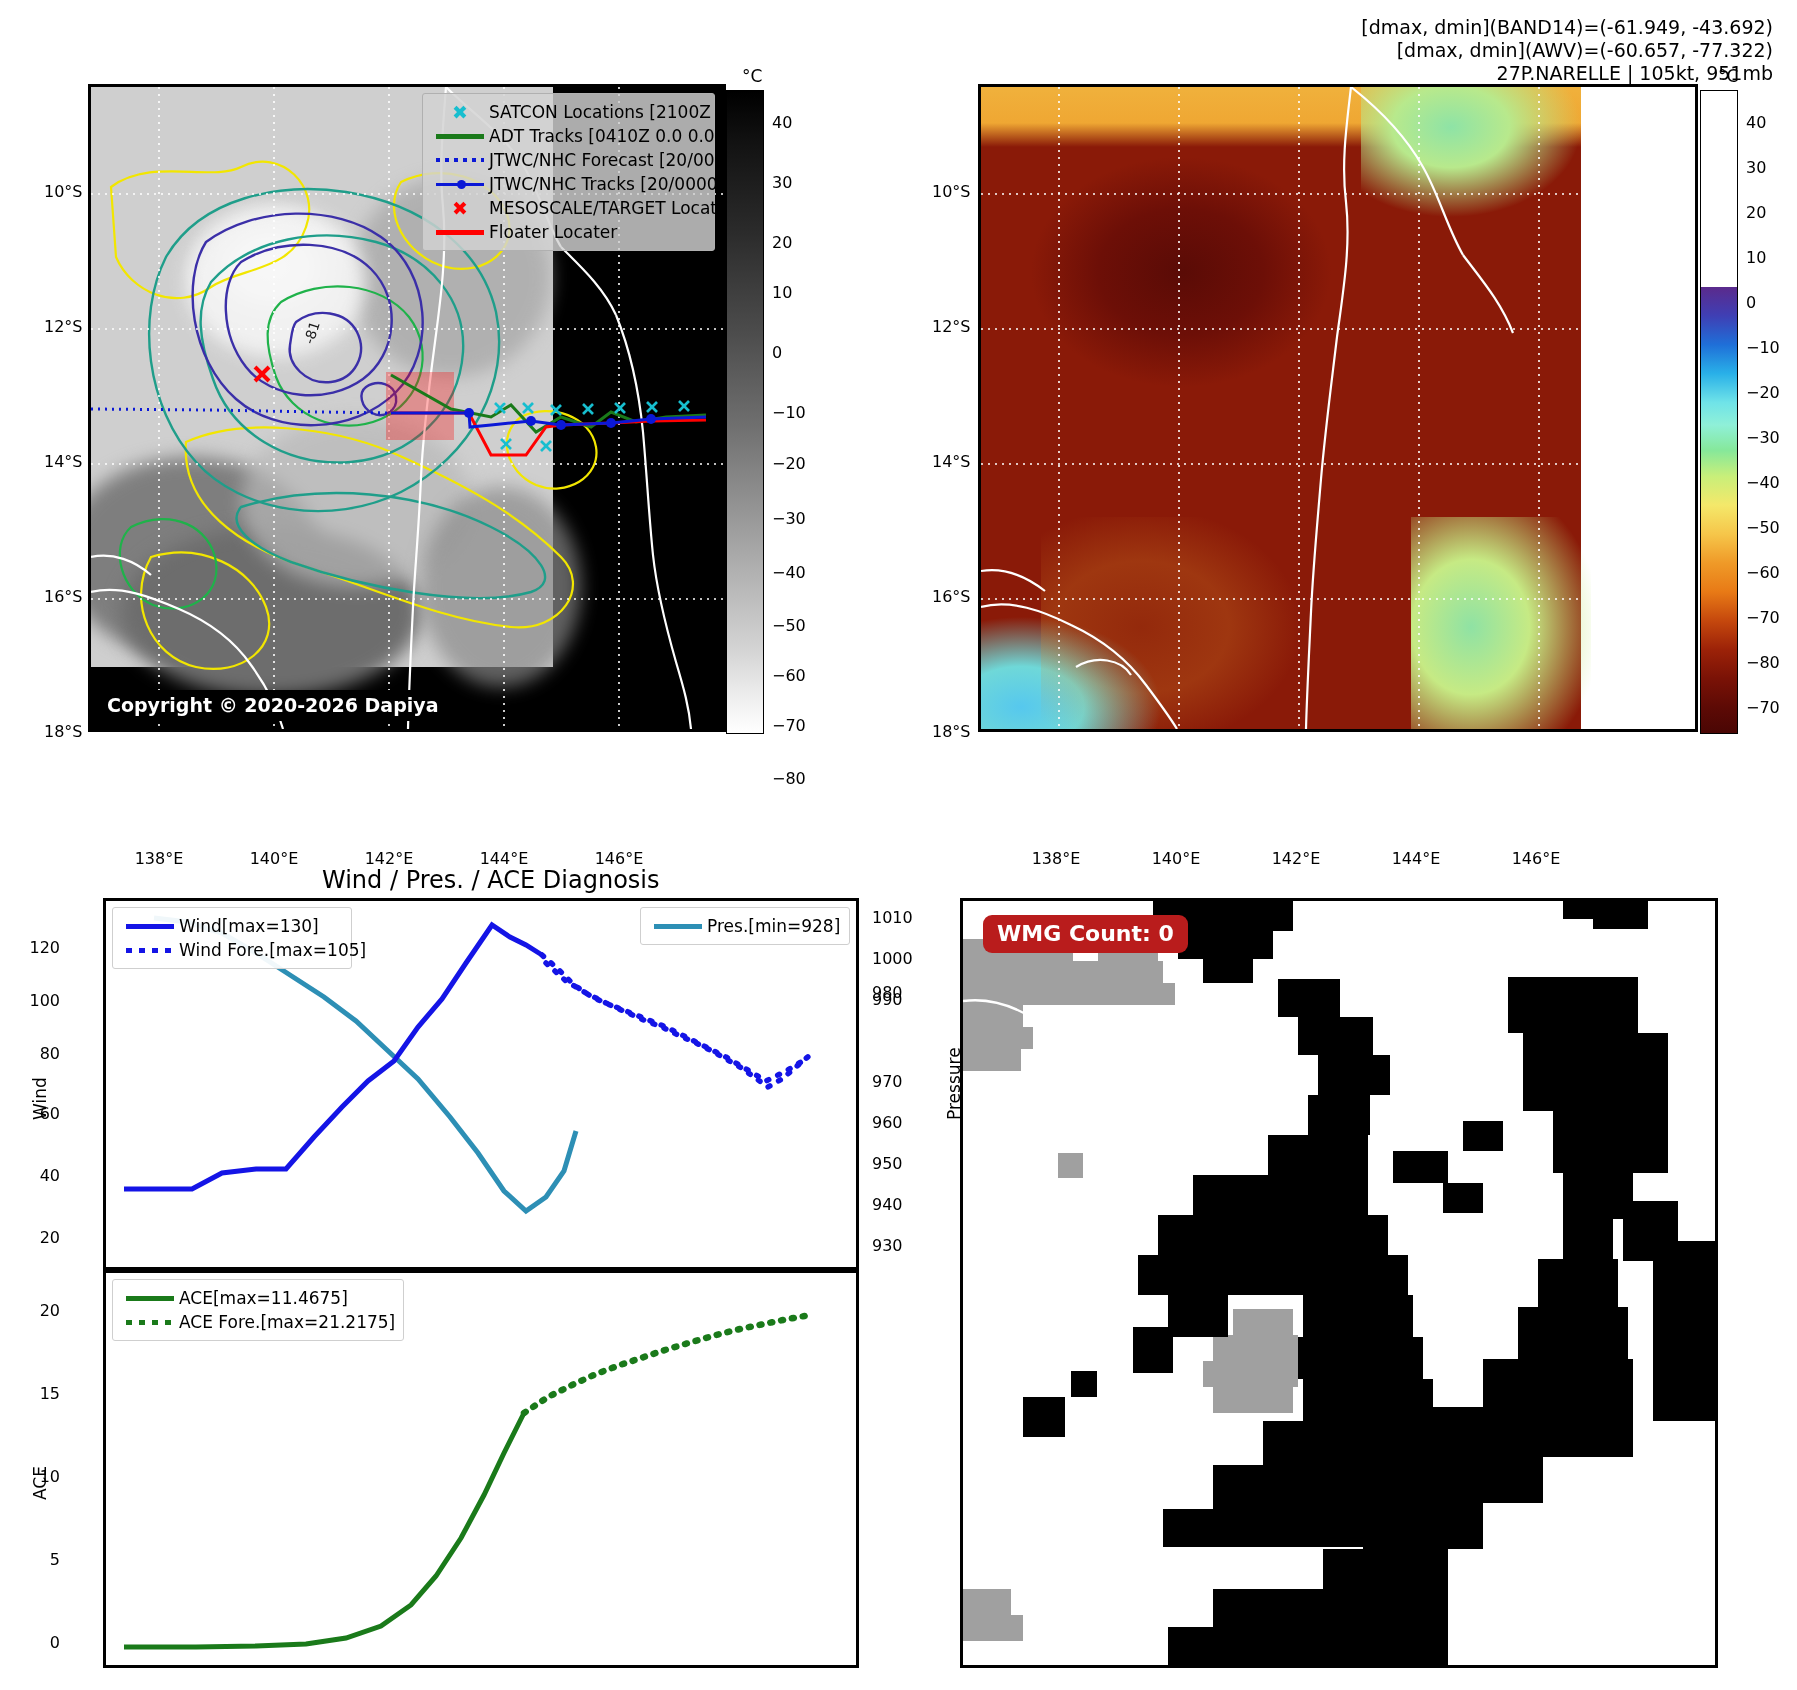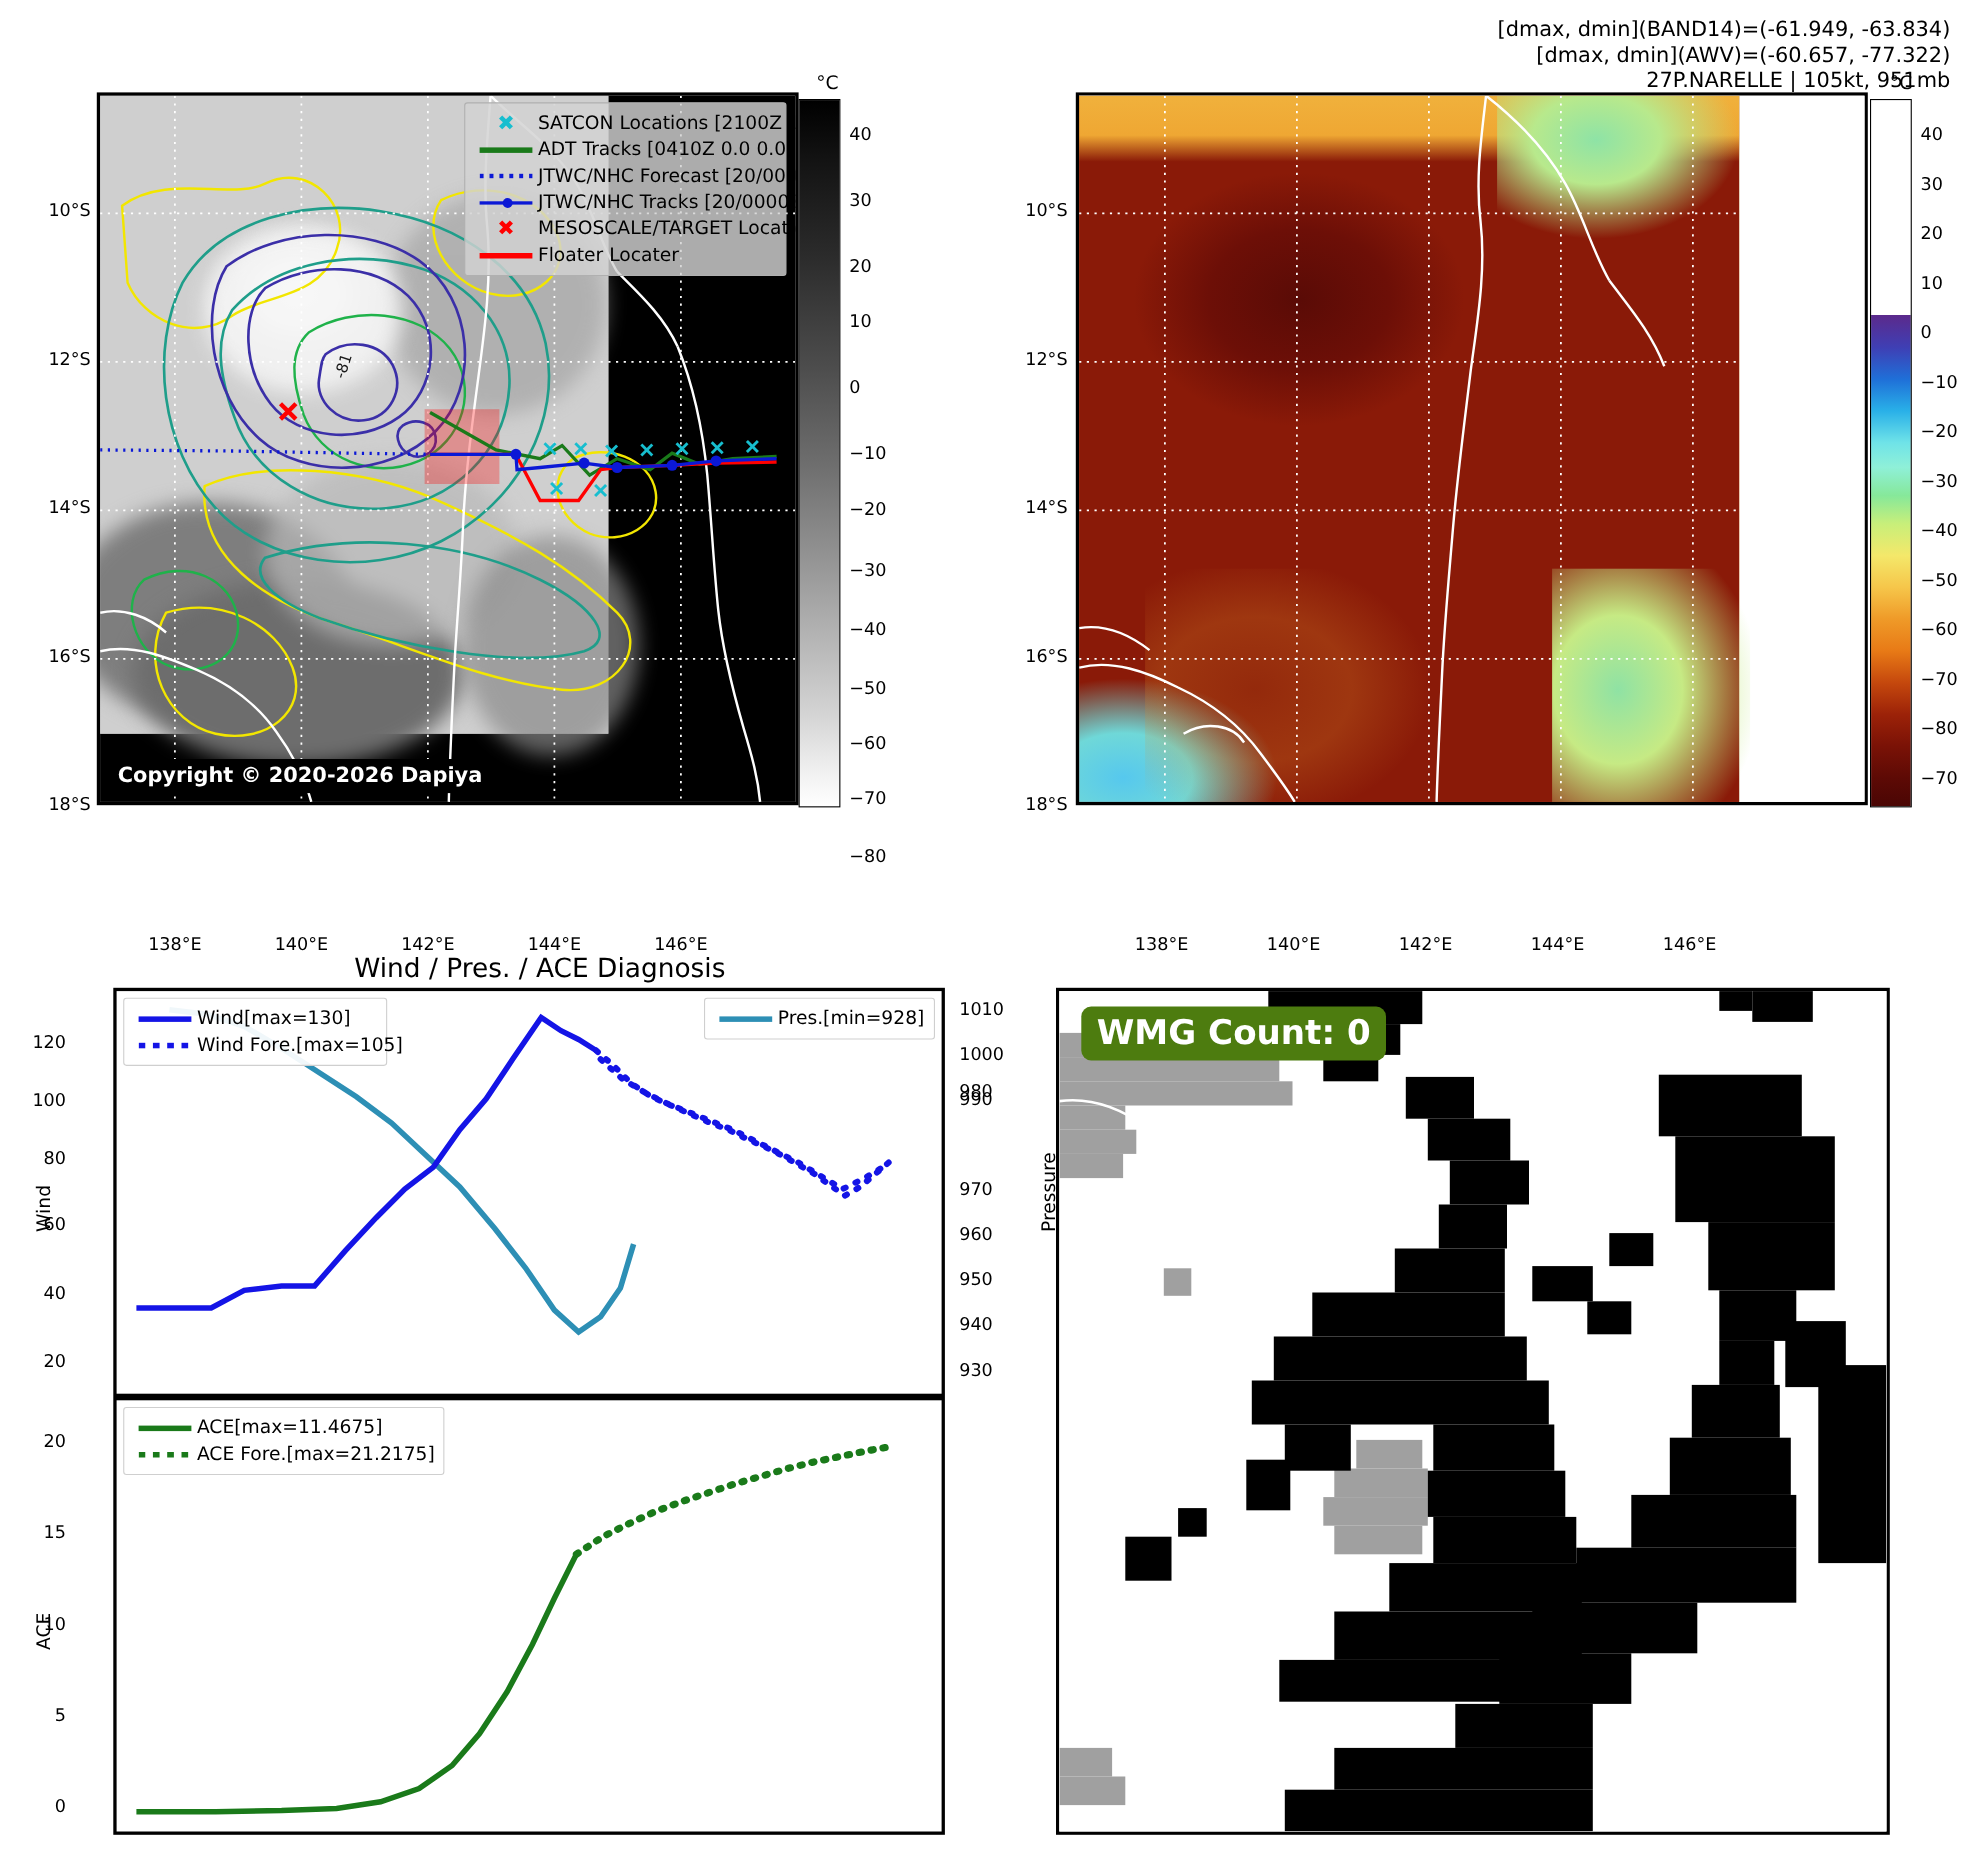--- a/index.html
+++ b/index.html
@@ -48,37 +48,37 @@
   .lk-dots5{width:48px;height:5px;background-image:linear-gradient(to right,currentColor 45%,transparent 45%);background-size:13px 5px;}
   .lk-x{font-size:19px;font-weight:bold;line-height:1;}
   .lk-dotline{width:48px;height:3px;position:relative;}
   .lk-dotline .dot{position:absolute;left:21px;top:-3px;width:9px;height:9px;border-radius:50%;}
 
   
   #copyright{position:absolute;left:6px;bottom:8px;background:#000;color:#fff;
     font-size:19px;font-weight:bold;padding:4px 10px 5px 10px;white-space:nowrap;}
 
   
-  #wmg-badge{position:absolute;left:20px;top:14px;background:#4d7c0f;color:#fff;font-size:31px;
+  #wmg-badge{position:absolute;left:20px;top:14px;background:#b91c1c;color:#fff;font-size:22px;
     font-weight:bold;padding:6px 14px 7px 14px;border-radius:9px;white-space:nowrap;}
 
   
   #wpa-title{font-size:24px;white-space:nowrap;}
 
   svg{display:block;}
   .gridline{stroke:#fff;stroke-width:1.6;stroke-dasharray:2 5;fill:none;}
 </style>
 </head>
 <body>
 
 <div class="abs" id="title-block">
 </div>
 
 <div class="abs" id="header-info">
-  <div>[dmax, dmin](BAND14)=(-61.949, -63.834)</div>
+  <div>[dmax, dmin](BAND14)=(-61.949, -43.692)</div>
   <div>[dmax, dmin](AWV)=(-60.657, -77.322)</div>
   <div>27P.NARELLE | 105kt, 951mb</div>
 </div>
 
 <div class="abs panel" style="left:88px;top:84px;width:638px;height:648px;padding:0;border-width:3px;">
   <div id="map-ir" style="position:absolute;left:0;top:0;width:632px;height:642px;">
 
     <div id="ir-grey">
       <div class="blotch" style="left:-30px;top:370px;width:260px;height:200px;background:#7e7e7e;"></div>
       <div class="blotch" style="left:30px;top:440px;width:300px;height:170px;background:#6d6d6d;"></div>

